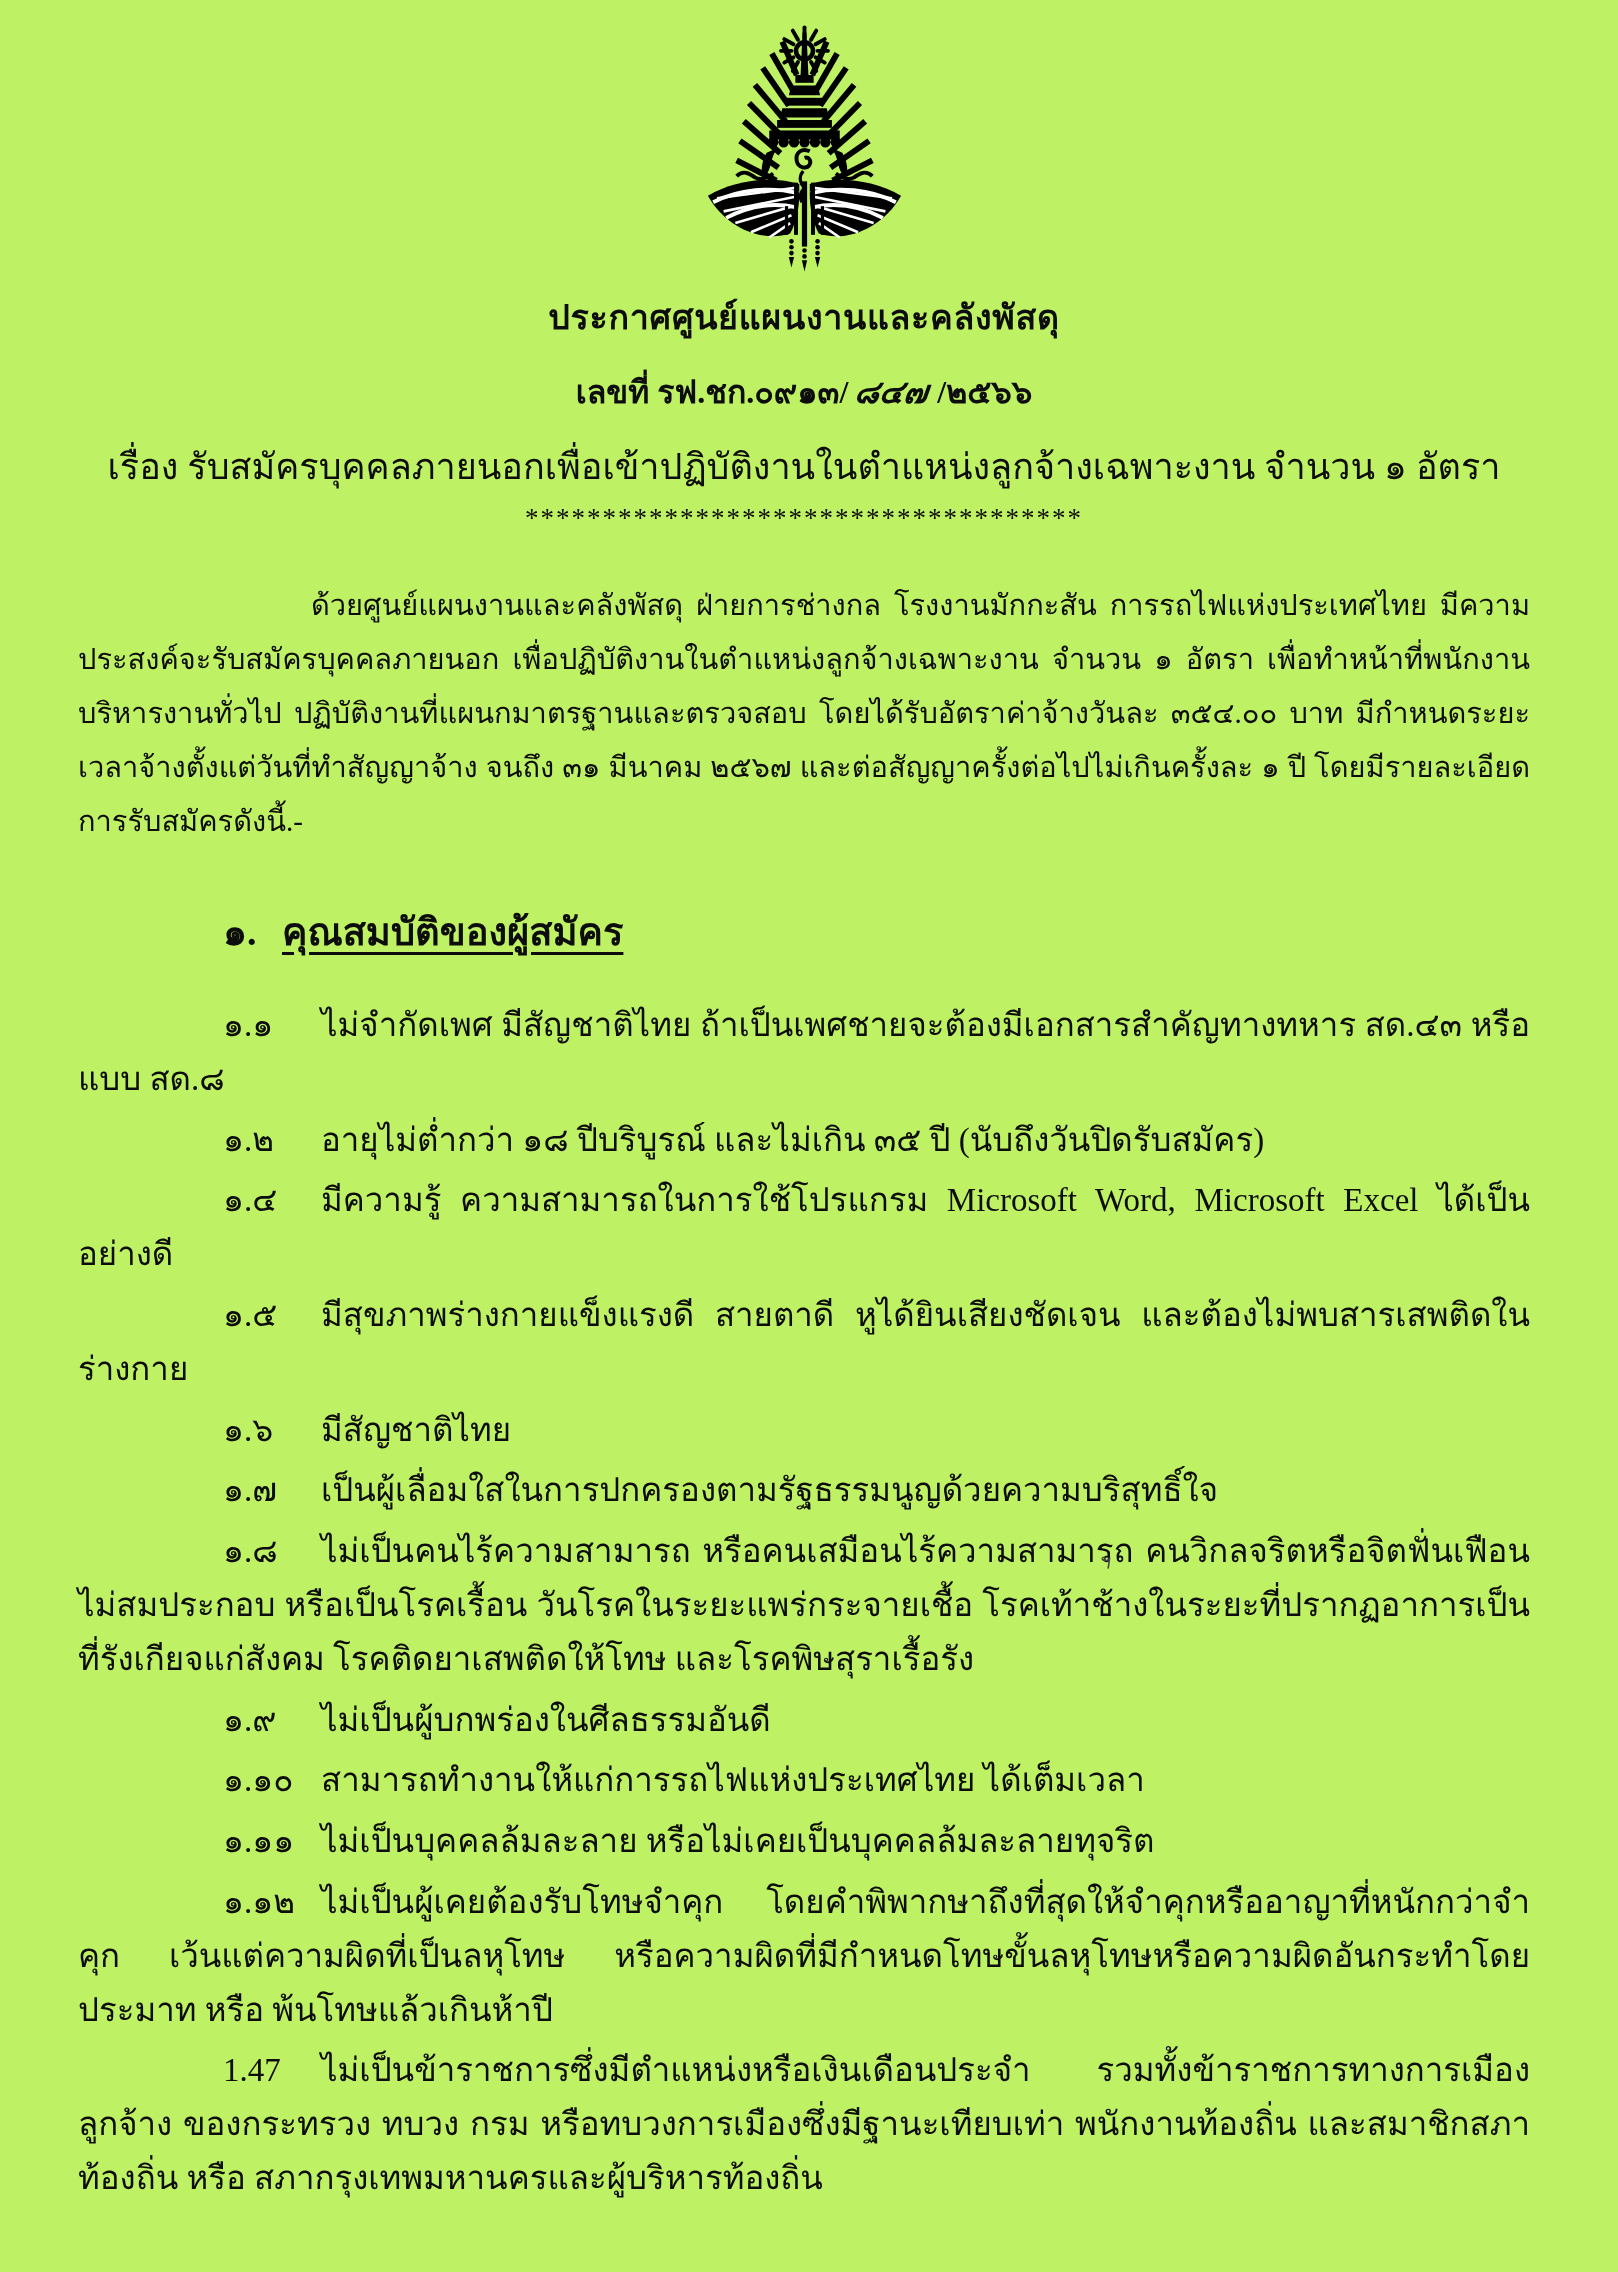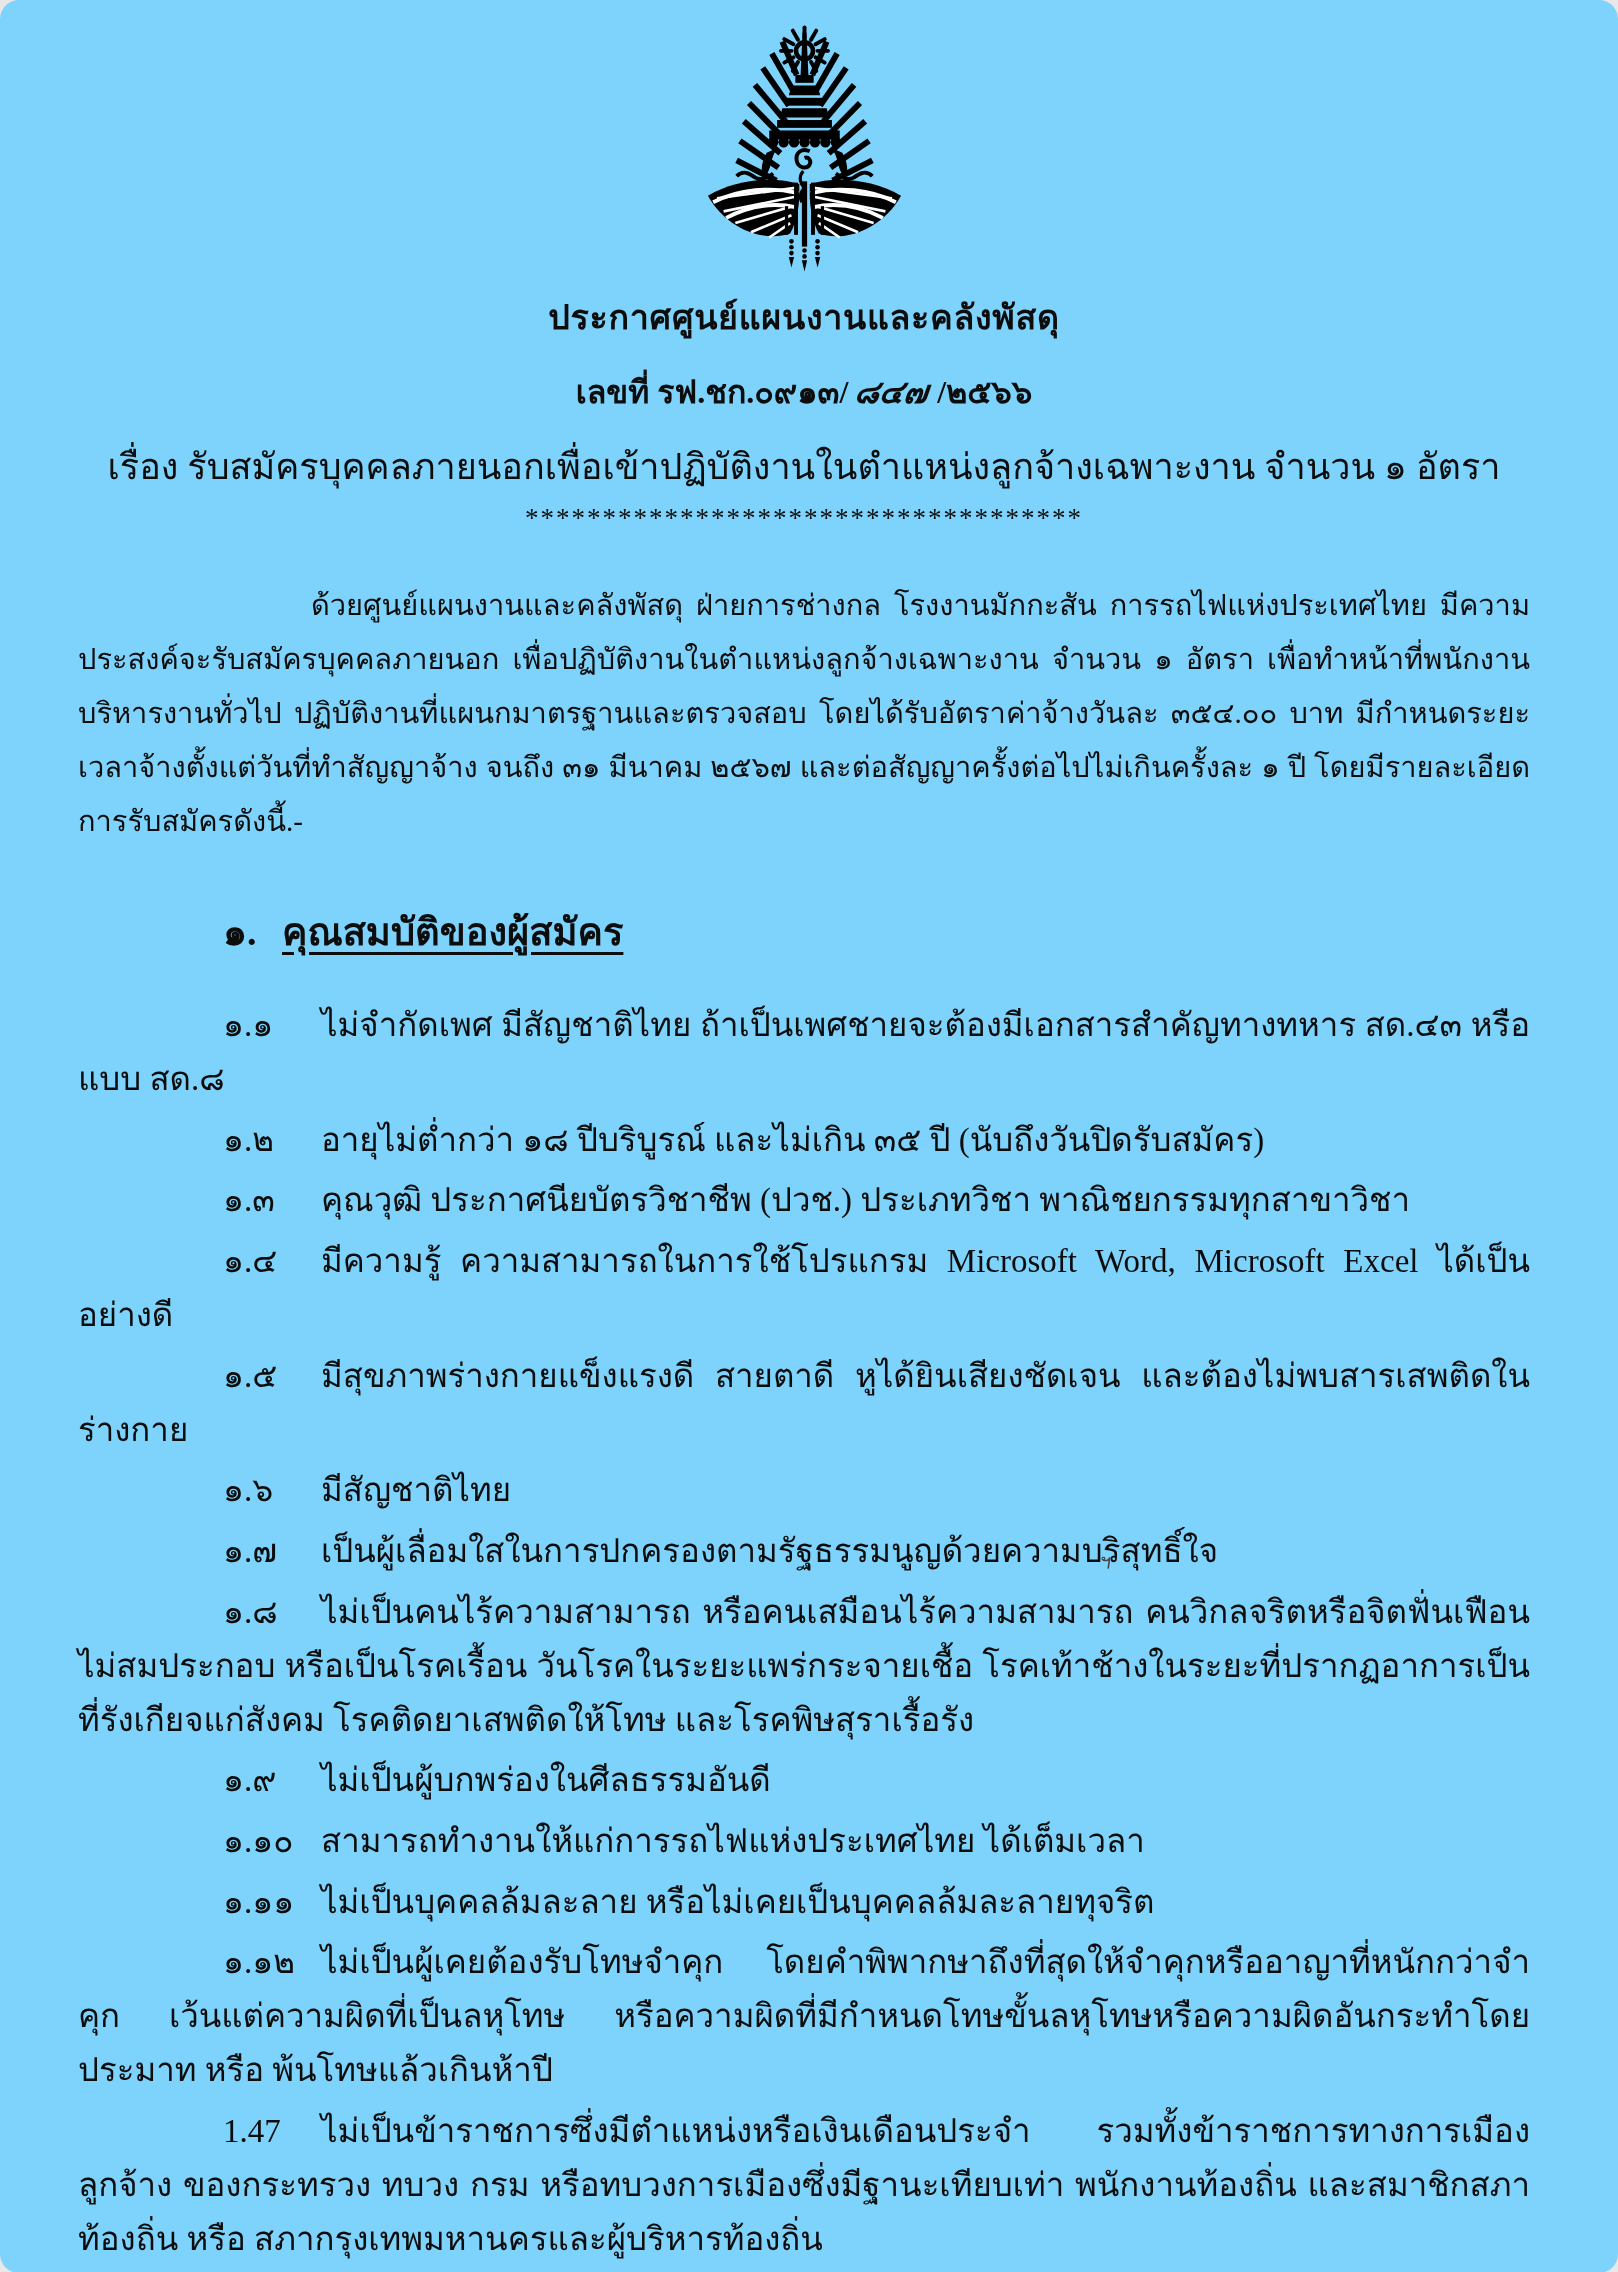--- a/index.html
+++ b/index.html
@@ -1,27 +1,26 @@
 <!DOCTYPE html>
 <html lang="th" style="font-size:10.8px"><head>
 <meta charset="utf-8">
 <style>
   html, body { margin: 0; padding: 0; background: #e8e8e8; }
   .page {
     position: relative;
     width: 1618px;
     height: 2273px;
     margin: 0 auto;
-    background: #7dd3fc;
+    background: #bef264;
     box-sizing: border-box;
     padding: 9.4px 88px 27px 78px;
     font-family: "Liberation Serif", "DejaVu Serif", serif;
     color: #0d0d0d;
     overflow: hidden;
-    border-radius: 19px;
   }
   .logo-wrap { text-align: center; margin: 4px 0 0 0; }
   .logo-wrap svg { display: inline-block; }
 
   .title1 {
     text-align: center; font-size: 34px; font-weight: 700;
     line-height: 47px; margin: 17.5px 0 0 0; letter-spacing: 0.7px;
   }
   .docno {
     text-align: center; font-size: 32px; font-weight: 700;
@@ -193,21 +192,20 @@
   <div class="subject">เรื่อง  รับสมัครบุคคลภายนอกเพื่อเข้าปฏิบัติงานในตำแหน่งลูกจ้างเฉพาะงาน  จำนวน ๑ อัตรา</div>
 
   <div class="stars">************************************</div>
 
   <p class="intro"><span>ด้วยศูนย์แผนงานและคลังพัสดุ  ฝ่ายการช่างกล  โรงงานมักกะสัน  การรถไฟแห่งประเทศไทย มีความประสงค์จะรับสมัครบุคคลภายนอก  เพื่อปฏิบัติงานในตำแหน่งลูกจ้างเฉพาะงาน  จำนวน ๑  อัตรา  เพื่อทำหน้าที่พนักงานบริหารงานทั่วไป </span><span class="bold-phrase">ปฏิบัติงานที่แผนกมาตรฐานและตรวจสอบ</span><span> โดยได้รับอัตราค่าจ้างวันละ ๓๕๔.๐๐ บาท  มีกำหนดระยะเวลาจ้างตั้งแต่วันที่ทำสัญญาจ้าง จนถึง ๓๑ มีนาคม ๒๕๖๗  และต่อสัญญาครั้งต่อไปไม่เกินครั้งละ ๑ ปี โดยมีรายละเอียดการรับสมัครดังนี้.-</span></p>
 
   <div class="sec-heading"><span class="sec-no">๑.</span><span class="sec-title">คุณสมบัติของผู้สมัคร</span></div>
 
   <p class="item"><span class="no">๑.๑</span><span>ไม่จำกัดเพศ มีสัญชาติไทย ถ้าเป็นเพศชายจะต้องมีเอกสารสำคัญทางทหาร สด.๔๓ หรือแบบ สด.๘</span></p>
   <p class="item"><span class="no">๑.๒</span><span>อายุไม่ต่ำกว่า ๑๘ ปีบริบูรณ์ และไม่เกิน ๓๕ ปี (นับถึงวันปิดรับสมัคร)</span></p>
-  <p class="item"><span class="no">๑.๓</span><span>คุณวุฒิ ประกาศนียบัตรวิชาชีพ (ปวช.) ประเภทวิชา พาณิชยกรรมทุกสาขาวิชา</span></p>
   <p class="item"><span class="no">๑.๔</span><span>มีความรู้ ความสามารถในการใช้โปรแกรม Microsoft Word, Microsoft Excel ได้เป็นอย่างดี</span></p>
   <p class="item"><span class="no">๑.๕</span><span>มีสุขภาพร่างกายแข็งแรงดี สายตาดี หูได้ยินเสียงชัดเจน และต้องไม่พบสารเสพติดในร่างกาย</span></p>
   <p class="item"><span class="no">๑.๖</span><span>มีสัญชาติไทย</span></p>
   <p class="item"><span class="no">๑.๗</span><span>เป็นผู้เลื่อมใสในการปกครองตามรัฐธรรมนูญด้วยความบริสุทธิ์ใจ</span></p>
   <p class="item"><span class="no">๑.๘</span><span>ไม่เป็นคนไร้ความสามารถ หรือคนเสมือนไร้ความสามารถ คนวิกลจริตหรือจิตฟั่นเฟือนไม่สมประกอบ  หรือเป็นโรคเรื้อน วันโรคในระยะแพร่กระจายเชื้อ โรคเท้าช้างในระยะที่ปรากฏอาการเป็นที่รังเกียจแก่สังคม  โรคติดยาเสพติดให้โทษ และโรคพิษสุราเรื้อรัง</span></p>
   <p class="item"><span class="no">๑.๙</span><span>ไม่เป็นผู้บกพร่องในศีลธรรมอันดี</span></p>
   <p class="item"><span class="no">๑.๑๐</span><span>สามารถทำงานให้แก่การรถไฟแห่งประเทศไทย ได้เต็มเวลา</span></p>
   <p class="item"><span class="no">๑.๑๑</span><span>ไม่เป็นบุคคลล้มละลาย หรือไม่เคยเป็นบุคคลล้มละลายทุจริต</span></p>
   <p class="item"><span class="no">๑.๑๒</span><span>ไม่เป็นผู้เคยต้องรับโทษจำคุก โดยคำพิพากษาถึงที่สุดให้จำคุกหรืออาญาที่หนักกว่าจำคุก เว้นแต่ความผิดที่เป็นลหุโทษ  หรือความผิดที่มีกำหนดโทษขั้นลหุโทษหรือความผิดอันกระทำโดยประมาท หรือ พ้นโทษแล้วเกินห้าปี</span></p>
   <p class="item"><span class="no">1.47</span><span>ไม่เป็นข้าราชการซึ่งมีตำแหน่งหรือเงินเดือนประจำ รวมทั้งข้าราชการทางการเมือง ลูกจ้าง ของกระทรวง ทบวง กรม หรือทบวงการเมืองซึ่งมีฐานะเทียบเท่า พนักงานท้องถิ่น และสมาชิกสภาท้องถิ่น หรือ สภากรุงเทพมหานครและผู้บริหารท้องถิ่น</span></p>

